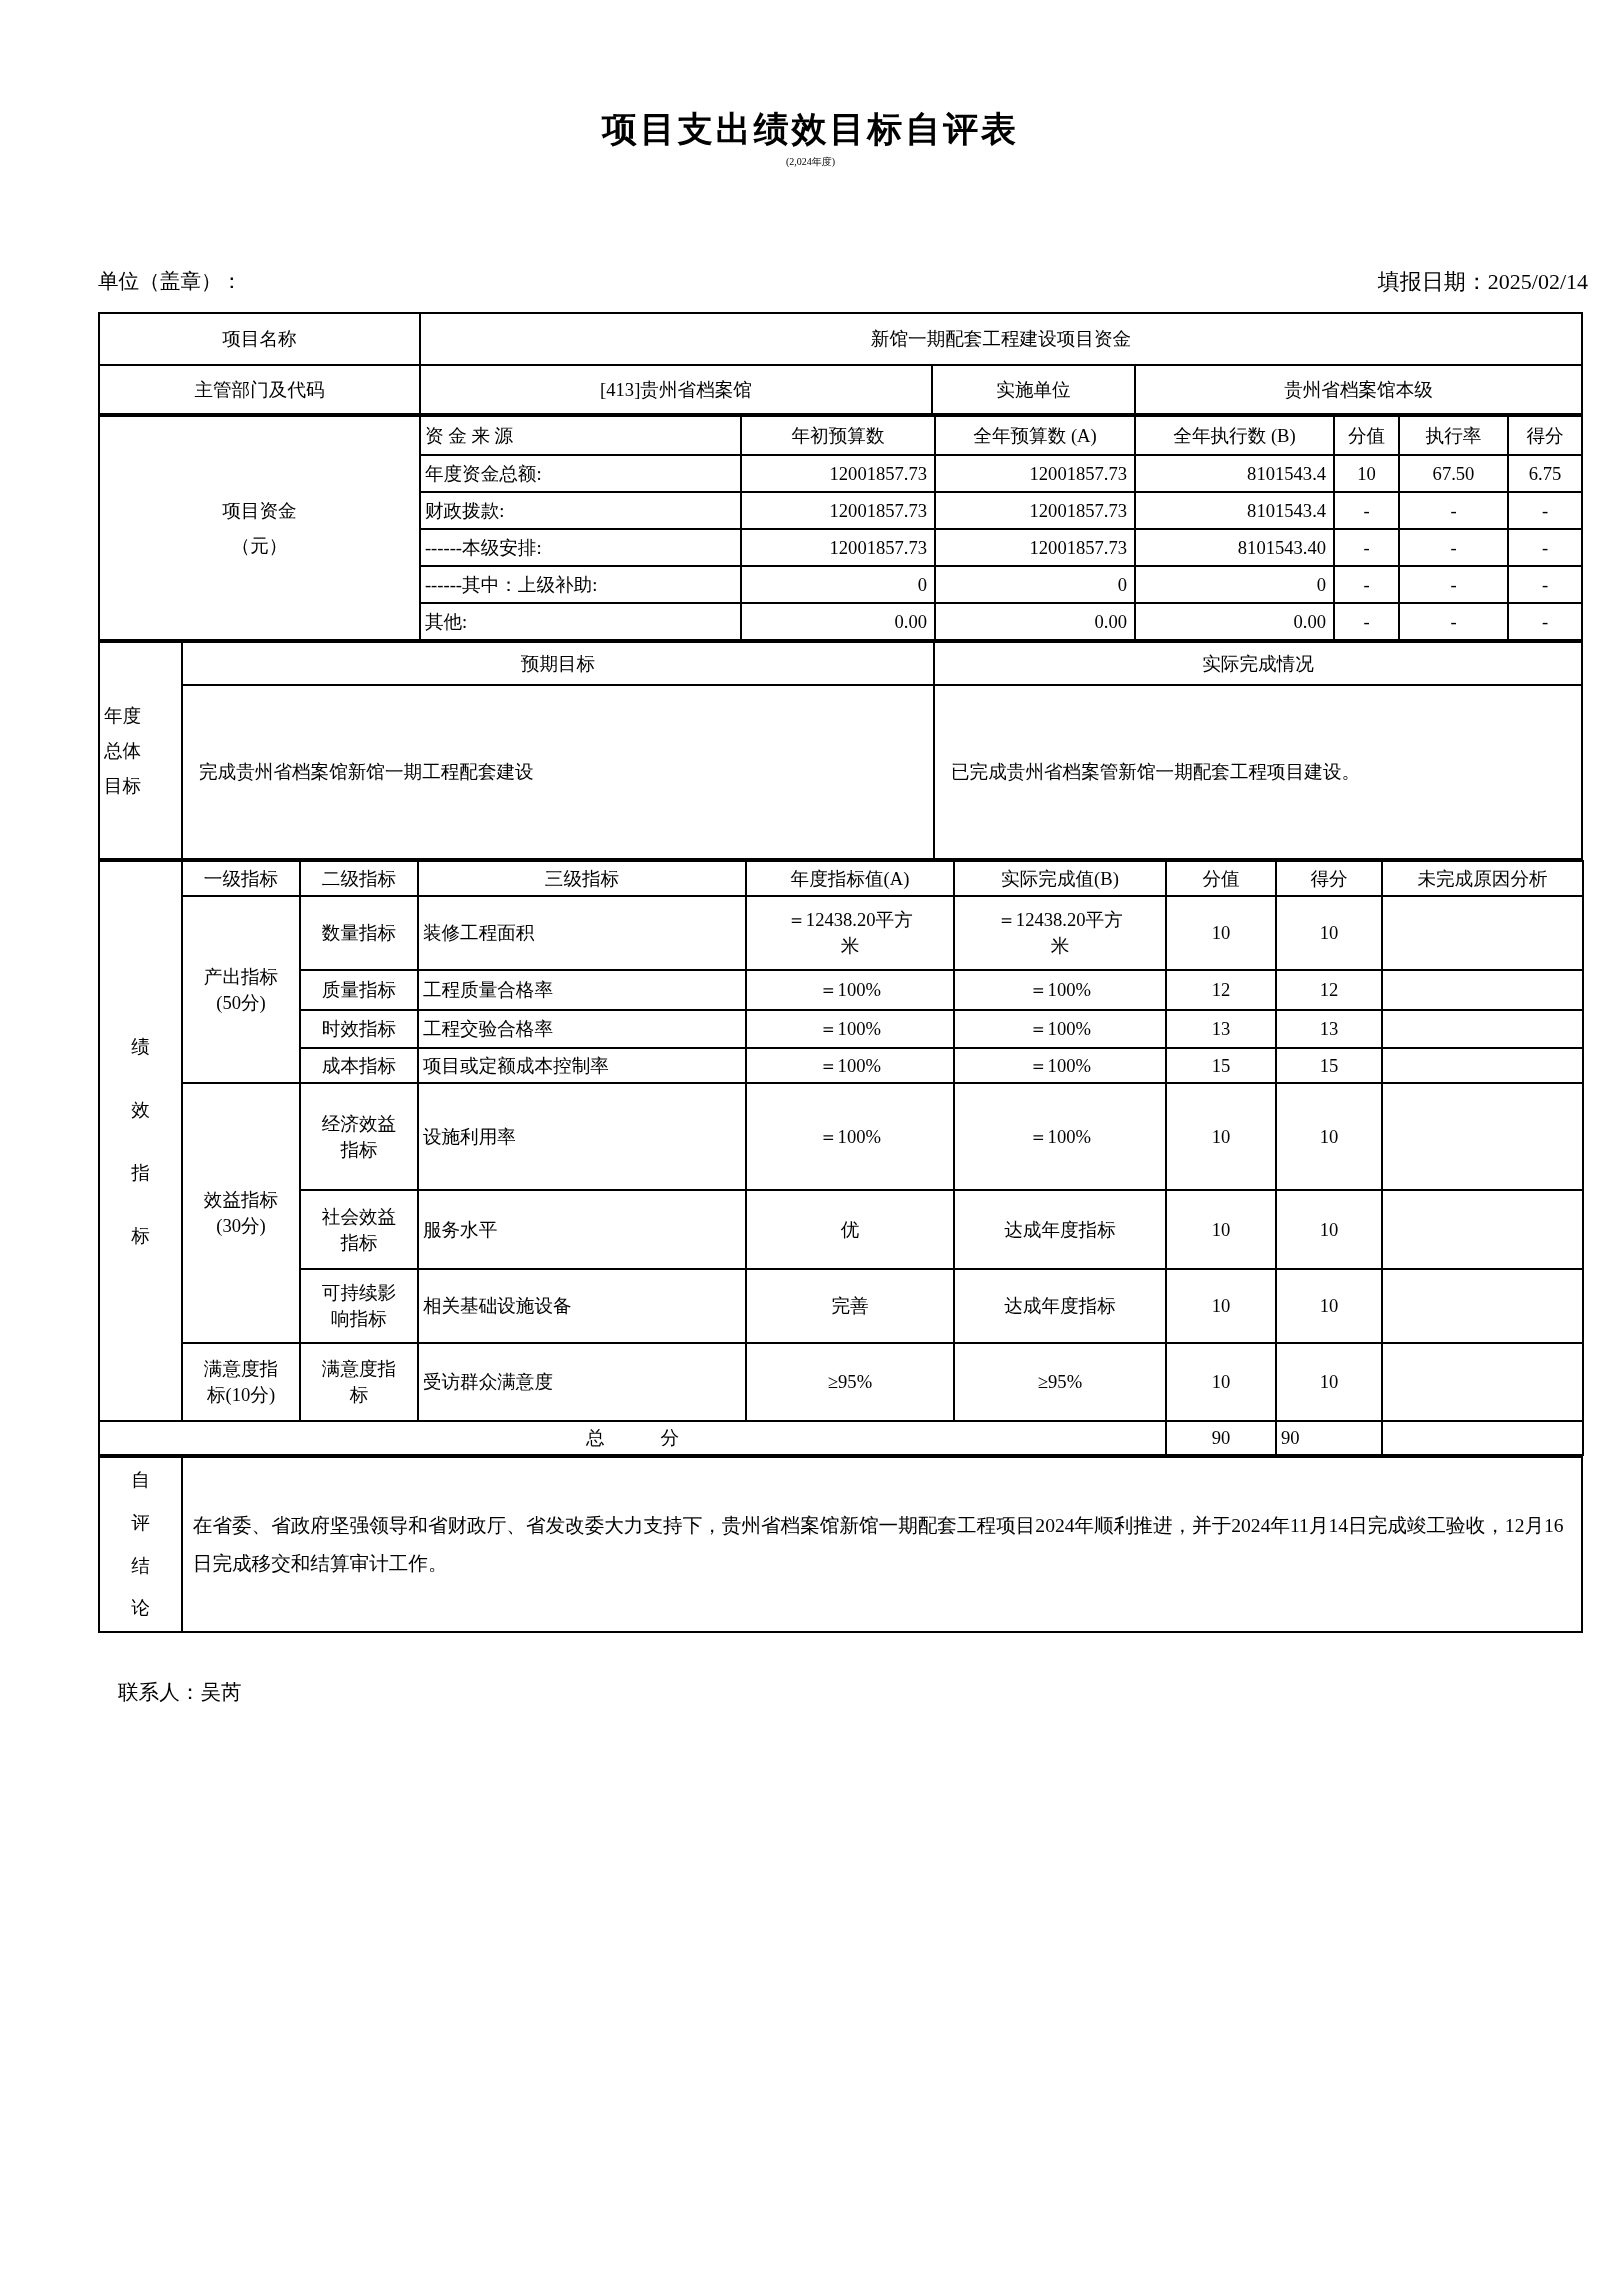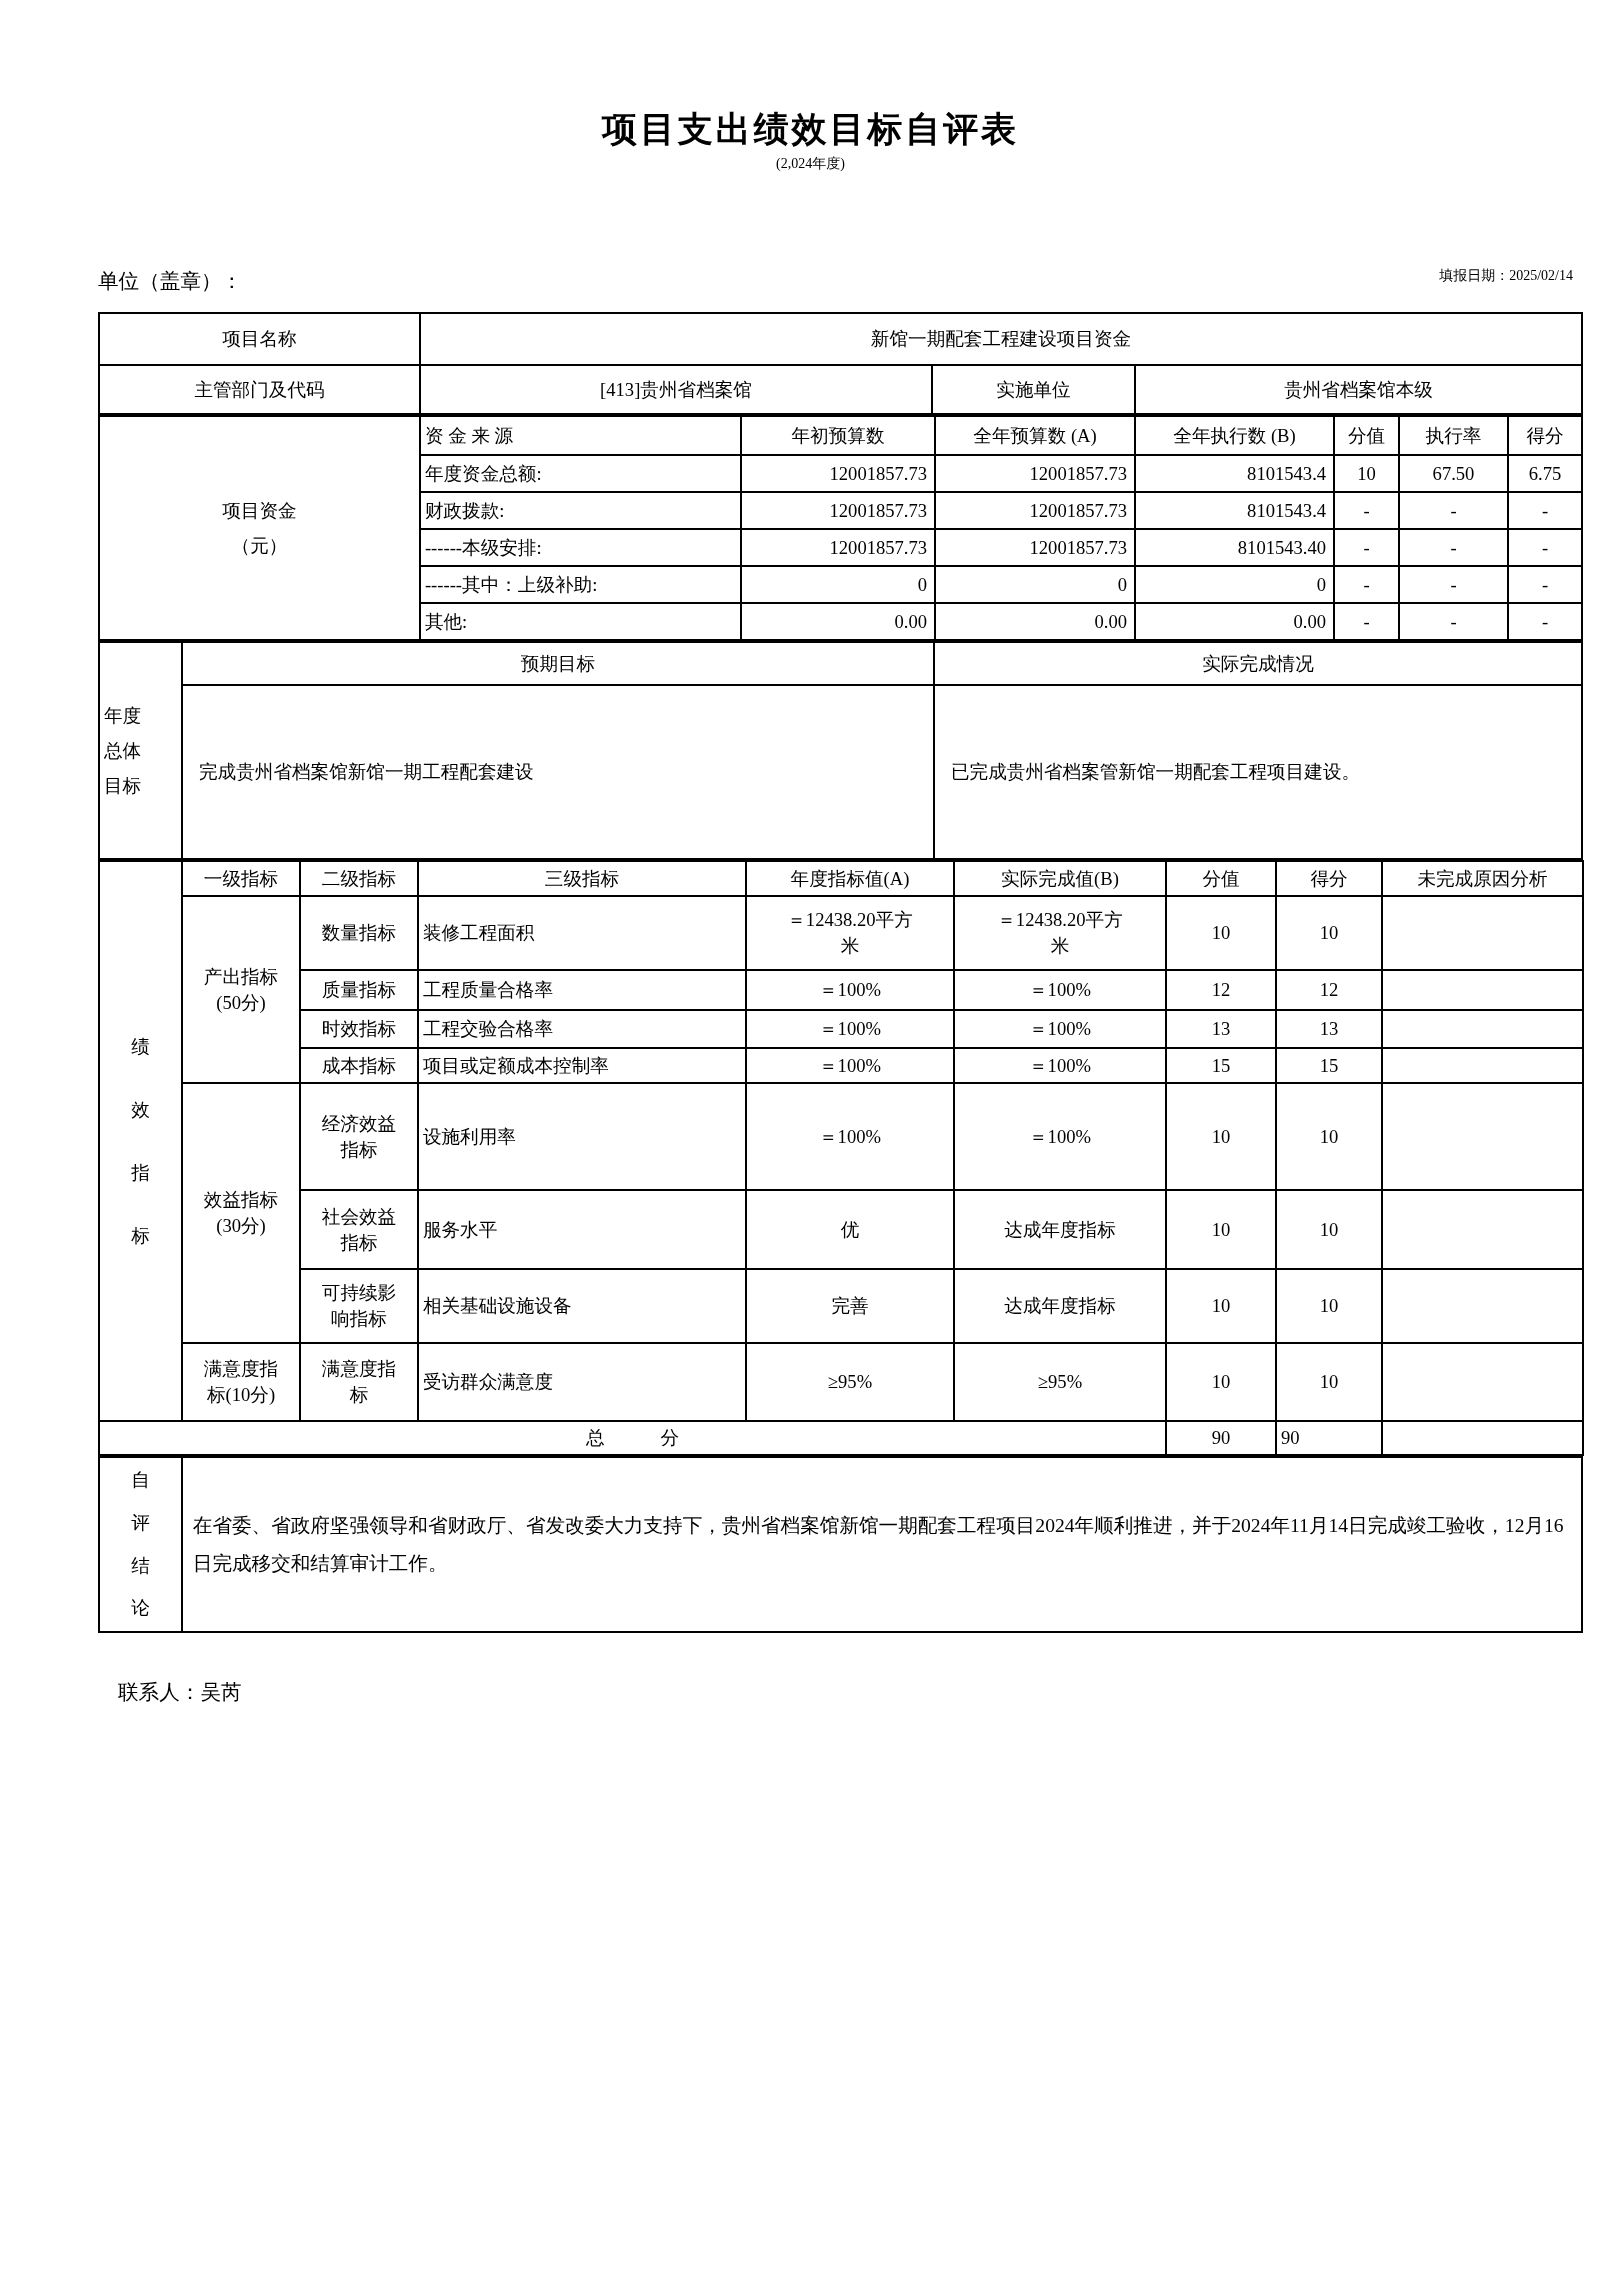--- a/index.html
+++ b/index.html
@@ -7,24 +7,24 @@
     position:relative; width:1621px; height:2292px; background:#ffffff;
     margin:0 auto; font-family:"Liberation Serif","DejaVu Serif",serif;
     color:#000;
   }
   .title {
     position:absolute; top:106px; left:0; width:100%;
     text-align:center; font-size:35px; font-weight:bold; letter-spacing:2.9px;
   }
   .subtitle {
     position:absolute; top:155px; left:0; width:100%;
-    text-align:center; font-size:14px;
+    text-align:center; font-size:10px;
   }
   .meta-left { position:absolute; top:267px; left:98px; font-size:20.6px; }
-  .meta-right { position:absolute; top:267px; right:48px; font-size:14px; }
+  .meta-right { position:absolute; top:267px; right:33px; font-size:22px; }
 
   .sheet { position:absolute; left:98px; top:312px; width:1483px;border-radius:28px; }
   table { border-collapse:collapse; width:100%; table-layout:fixed; }
   td {
     border:2.9px solid #000; font-size:18.6px; padding:1px 3.9px;
     overflow:hidden; vertical-align:middle; text-align:center;
   }
   .pre { white-space:pre-line; }
   .left { text-align:left; }
   .right { text-align:right; padding-right:6.9px; }

